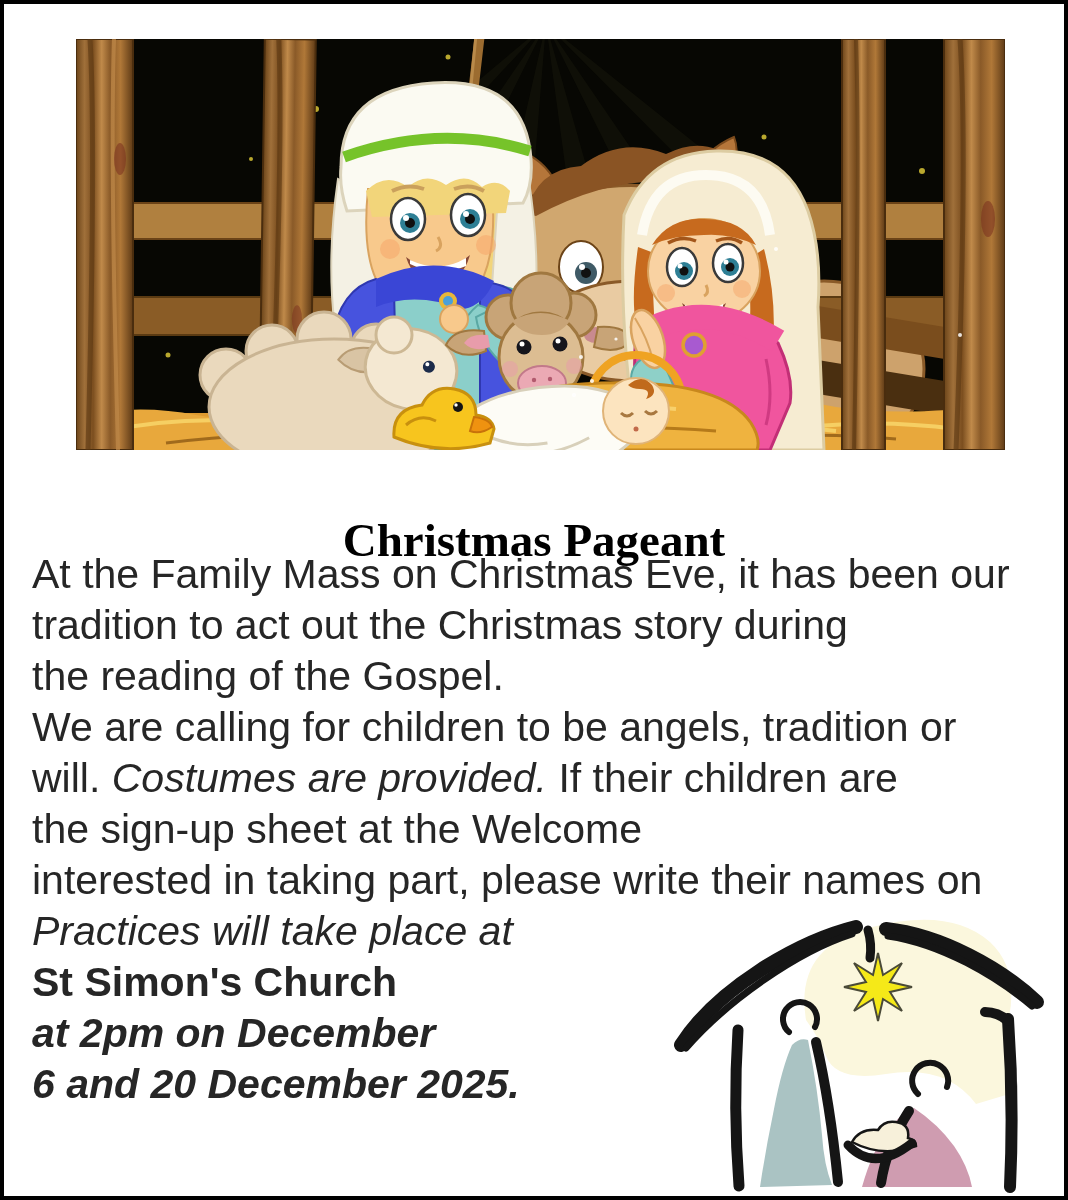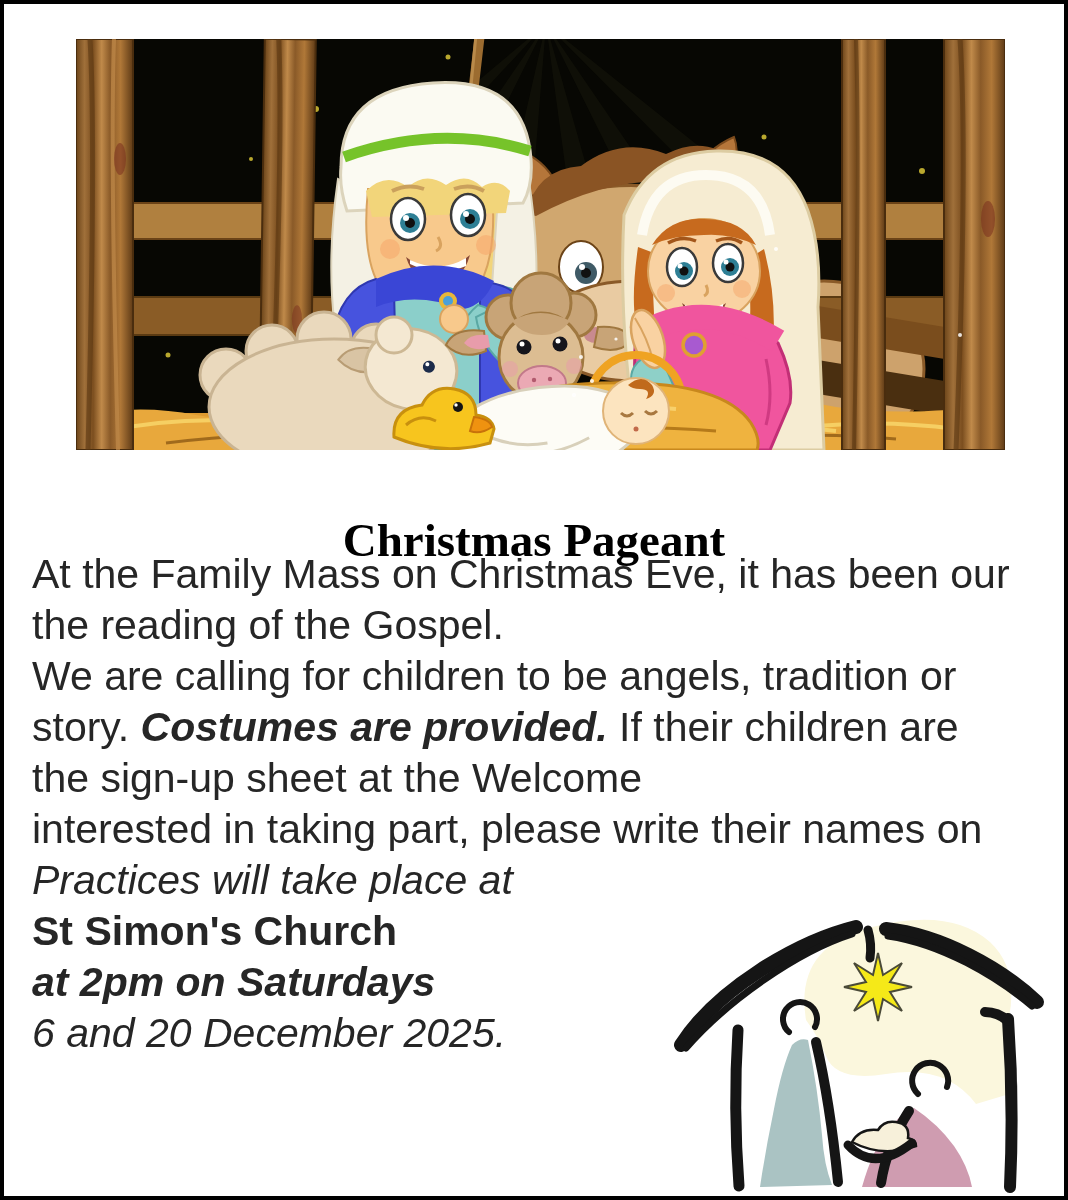--- a/index.html
+++ b/index.html
@@ -291,29 +291,30 @@
             <circle cx="540" cy="300" r="1.6"></circle>
       </g>
       </g>
     </svg>
   </div>
 
   <div class="title">Christmas Pageant</div>
 
   <div class="body-text">
       <div class="line"><span>At the Family Mass on Christmas Eve, it has been our</span></div>
+      <div class="line"><span>tradition to act out the Christmas story during</span></div>
       <div class="line"><span>the reading of the Gospel.</span></div>
       <div class="line"><span>We are calling for children to be angels, tradition or</span></div>
-      <div class="line"><span>story. </span><span style="font-weight: bold; font-style: italic;">Costumes are provided.</span><span> If their children are</span></div>
+      <div class="line"><span>will. </span><span style="font-weight: normal; font-style: italic;">Costumes are provided.</span><span> If their children are</span></div>
       <div class="line"><span>the sign-up sheet at the Welcome</span></div>
       <div class="line"><span>interested in taking part, please write their names on</span></div>
       <div class="line"><span style="font-weight: normal; font-style: italic;">Practices will take place at</span></div>
       <div class="line"><span style="font-weight: bold; ">St Simon's Church</span></div>
-      <div class="line"><span style="font-weight: bold; font-style: italic;">at 2pm on Saturdays</span></div>
-      <div class="line"><span style="font-weight: normal; font-style: italic;">6 and 20 December 2025.</span></div>
+      <div class="line"><span style="font-weight: bold; font-style: italic;">at 2pm on December</span></div>
+      <div class="line"><span style="font-weight: bold; font-style: italic;">6 and 20 December 2025.</span></div>
     </div>
 
   <div class="lineart">
     <svg width="408" height="318" viewBox="0 0 408 318">
 
       <path d="M150,140 q-12,-72 62,-92 q82,-22 122,14 q30,28 18,80 q-8,42 8,70 l-40,12 q-30,-40 -90,-30 q-50,8 -60,-18 q-8,-20 -20,-36 Z" fill="#fbf7dd"></path>
 
       <polygon points="222,73 227,95 246,83 234,102 256,107 234,112 246,131 227,119 222,141 217,119 198,131 210,112 188,107 210,102 198,83 217,95" fill="#f5e918" stroke="#4a4a38" stroke-width="2"></polygon>
 
       <g stroke="#151515" fill="none" stroke-linecap="round">

